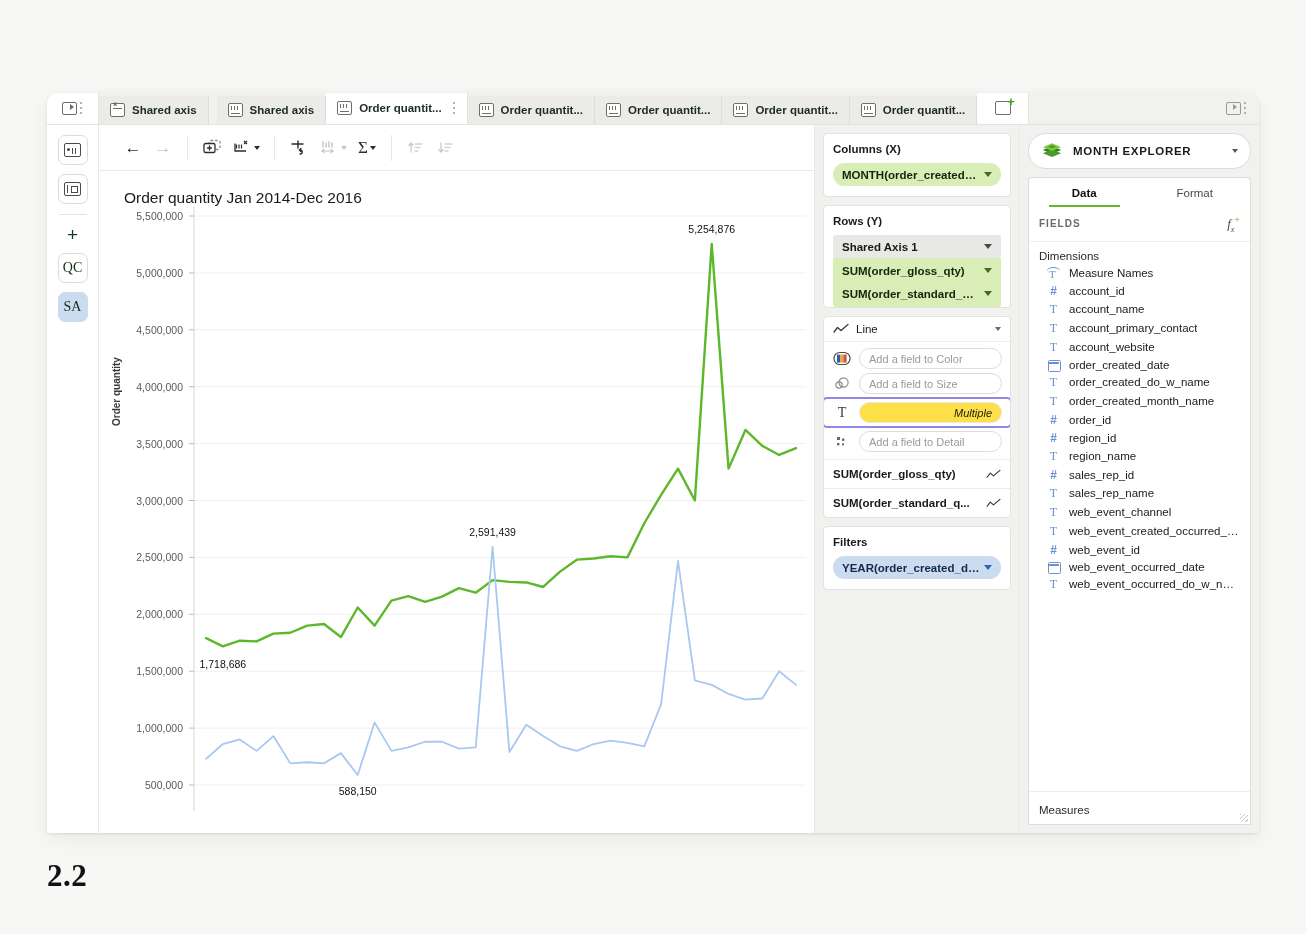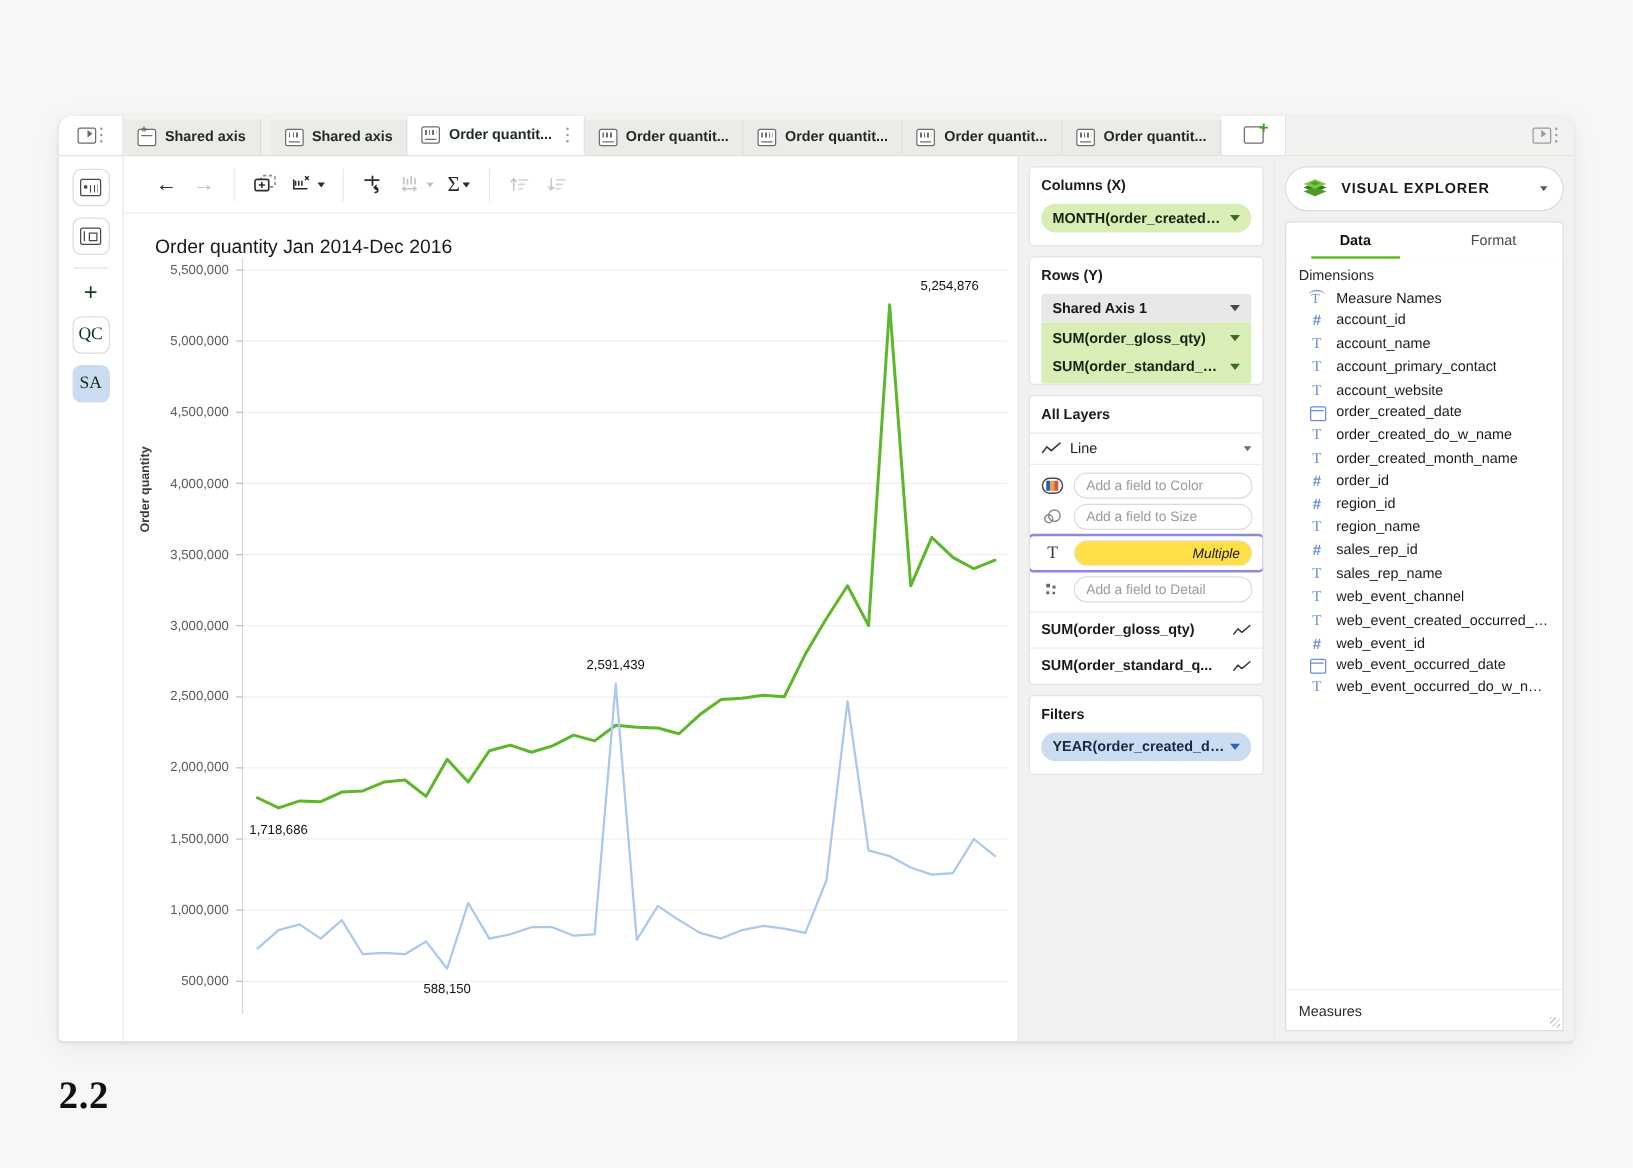--- a/index.html
+++ b/index.html
@@ -401,21 +401,21 @@
               <line x1="90" x2="95" y1="329.5" y2="329.5" stroke="#bdbdba" stroke-width="1"></line>
               <line x1="90" x2="95" y1="386.4" y2="386.4" stroke="#bdbdba" stroke-width="1"></line>
               <line x1="90" x2="95" y1="443.3" y2="443.3" stroke="#bdbdba" stroke-width="1"></line>
               <line x1="90" x2="95" y1="500.2" y2="500.2" stroke="#bdbdba" stroke-width="1"></line>
               <line x1="90" x2="95" y1="557.1" y2="557.1" stroke="#bdbdba" stroke-width="1"></line>
               <line x1="90" x2="95" y1="614" y2="614" stroke="#bdbdba" stroke-width="1"></line>
               <polyline points="107,467.198 123.85714285714286,475.3135332 140.71428571428572,469.7016 157.57142857142856,470.3844 174.42857142857144,462.646 191.28571428571428,461.7356 208.14285714285714,454.68 225,452.973 241.85714285714286,466.06 258.7142857142857,436.472 275.57142857142856,454.68 292.42857142857144,429.644 309.2857142857143,425.092 326.1428571428571,430.782 343,425.661 359.8571428571429,417.126 376.7142857142857,421.678 393.57142857142856,409.16 410.42857142857144,410.867 427.2857142857143,411.436 444.14285714285717,415.988 461,400.625 477.8571428571429,388.676 494.7142857142857,387.538 511.57142857142856,385.262 528.4285714285714,386.4 545.2857142857142,352.26 562.1428571428571,323.81 579,297.63599999999997 595.8571428571429,329.5 612.7142857142858,72.8951112 629.5714285714286,297.63599999999997 646.4285714285714,258.94399999999996 663.2857142857143,274.876 680.1428571428571,283.98 697,277.152" fill="none" stroke="#5cb82a" stroke-width="2.4" stroke-linejoin="round" stroke-linecap="round"></polyline>
               <polyline points="107,587.826 123.85714285714286,573.032 140.71428571428572,568.48 157.57142857142856,579.86 174.42857142857144,565.066 191.28571428571428,592.378 208.14285714285714,591.24 225,592.378 241.85714285714286,582.136 258.7142857142857,603.96853 275.57142857142856,551.4100000000001 292.42857142857144,579.86 309.2857142857143,576.446 326.1428571428571,570.756 343,570.756 359.8571428571429,577.584 376.7142857142857,576.446 393.57142857142856,375.9942418 410.42857142857144,580.998 427.2857142857143,553.6859999999999 444.14285714285717,565.066 461,575.308 477.8571428571429,579.86 494.7142857142857,573.032 511.57142857142856,569.618 528.4285714285714,571.894 545.2857142857142,575.308 562.1428571428571,533.202 579,389.814 595.8571428571429,509.304 612.7142857142858,513.856 629.5714285714286,522.96 646.4285714285714,528.65 663.2857142857143,527.512 680.1428571428571,500.2 697,513.856" fill="none" stroke="#a9c8f0" stroke-width="1.8" stroke-linejoin="round" stroke-linecap="round"></polyline>
             </svg>
           <div id="dlabels">
-              <div class="dlabel" style="left: 612.714px; top: 51.8951px; transform: translateX(-50%); margin-left: 48px;">5,254,876</div>
+              <div class="dlabel" style="left: 612.714px; top: 51.8951px; transform: translateX(-50%);">5,254,876</div>
               <div class="dlabel" style="left: 393.571px; top: 354.994px; transform: translateX(-50%);">2,591,439</div>
               <div class="dlabel" style="left: 123.857px; top: 487.314px; transform: translateX(-50%);">1,718,686</div>
               <div class="dlabel" style="left: 258.714px; top: 613.969px; transform: translateX(-50%);">588,150</div>
             </div>
         </div>
       </div>
 
       <div class="shelves">
         <div class="card">
           <div class="card-h">Columns (X)</div>
@@ -437,21 +437,20 @@
               <span class="cr"></span>
             </div>
             <div class="pill">
               <span class="txt">SUM(order_standard_qty)</span>
               <span class="cr"></span>
             </div>
           </div>
         </div>
 
         <div class="layers-card">
-          <div class="layers-h">All Layers</div>
           <div class="mark-row">
             <svg width="16" height="12" viewBox="0 0 16 12">
               <path d="M1 9L4.5 4.5 8 7.5 15 1.5" stroke="#3a3a3a" stroke-width="1.3" fill="none" stroke-linecap="round" stroke-linejoin="round"></path>
             </svg>
             <span class="lbl">Line</span>
             <span class="caret" style="color:#6a6a6a"></span>
           </div>
 
           <div style="padding:4px 0 5px 0">
             <div class="enc-row">
@@ -522,30 +521,34 @@
       </div>
 
       <div class="rpanel">
         <div class="ve-btn">
           <svg class="cube" viewBox="0 0 24 22">
             <path d="M12 14l10-4.2-10-4.2L2 9.8z" fill="#2f7a1f"></path>
             <path d="M12 17.6l10-4.2-10-4.2-10 4.2z" fill="#4a9c28"></path>
             <path d="M12 11l10-4.2L12 2.6 2 6.8z" fill="#7cc93f"></path>
             <path d="M12 8.2l4.6-2-4.6-1.9-4.6 1.9z" fill="#2f7a1f" opacity=".55"></path>
           </svg>
-          <span class="ve-label">VISUAL EXPLORER</span>
+          <span class="ve-label">MONTH EXPLORER</span>
           <span class="caret" style="color:#5a5a5a"></span>
         </div>
 
         <div class="tabs2">
           <div class="tab2 on">Data</div>
           <div class="tab2">Format</div>
         </div>
 
         <div class="fields-panel">
+          <div class="fields-h">
+            <span class="t">FIELDS</span>
+            <span class="fx">f<sub style="font-size:8px">x</sub><sup>+</sup></span>
+          </div>
           <div class="grp-h">Dimensions</div>
           <div class="flist" id="fieldlist">
               <div class="frow">
                 <span class="fico mn"></span>
                 <span class="nm">Measure Names</span>
               </div>
               <div class="frow">
                 <span class="fico hash">#</span>
                 <span class="nm">account_id</span>
               </div>

